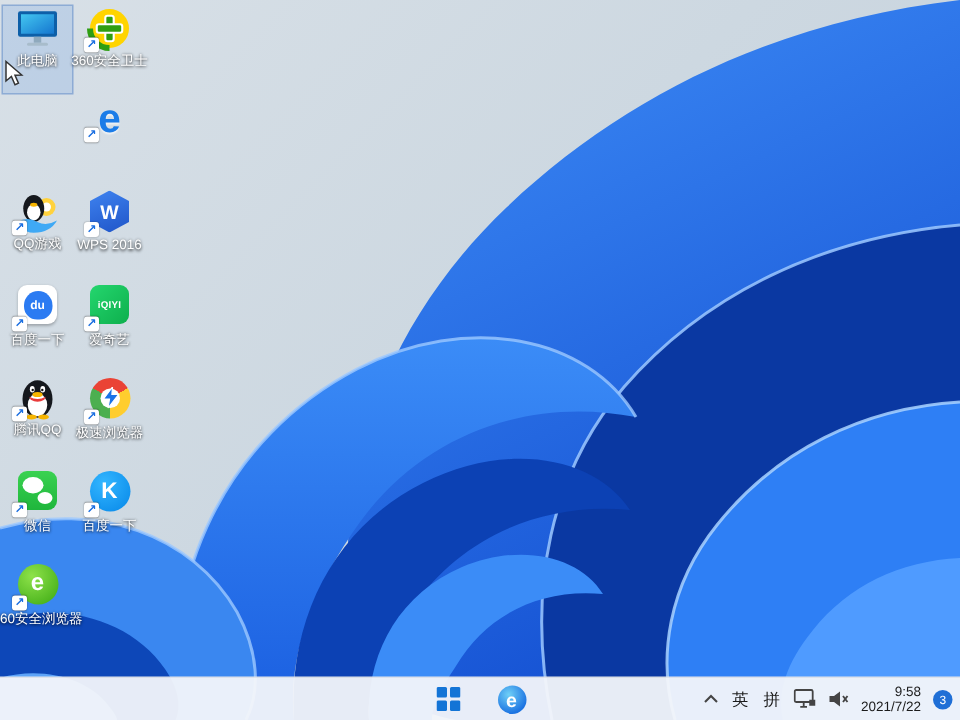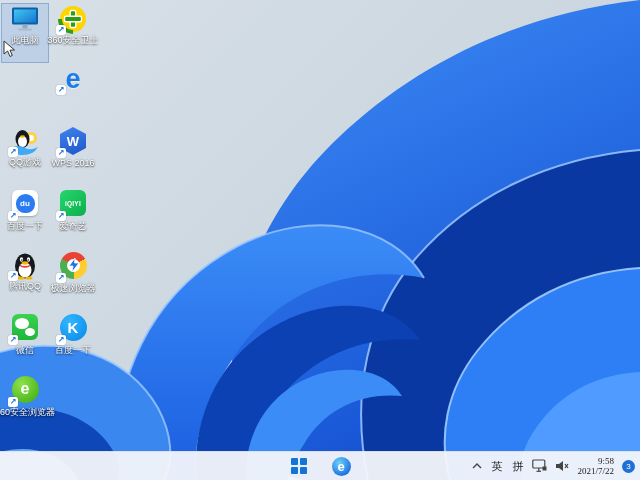--- a/index.html
+++ b/index.html
@@ -43,21 +43,21 @@
   
   #taskbar{position:absolute;left:0;bottom:0;width:640px;height:28px;background:rgba(243,246,250,.95);
            border-top:1px solid rgba(0,0,0,.06);z-index:40;}
   .tb-center{position:absolute;left:50%;top:0;height:100%;transform:translateX(-50%);
              display:flex;align-items:center;gap:16px;}
   .tb-btn{width:26px;height:24px;display:flex;align-items:center;justify-content:center;border-radius:4px;}
   .edge{width:19px;height:19px;border-radius:50%;background:radial-gradient(circle at 38% 32%,#6fd0f7,#1d74e2 72%);
         display:flex;align-items:center;justify-content:center;color:#fff;font-size:13px;font-weight:bold;}
   .tray{position:absolute;right:5px;top:0;height:100%;display:flex;align-items:center;gap:8px;}
   .lang{font-size:11px;color:#1b1b1b;padding:0 1px;}
-  .clock{font-size:9px;line-height:10px;color:#1b1b1b;text-align:right;font-family:Liberation Serif, serif;}
+  .clock{font-size:9px;line-height:10px;color:#1b1b1b;text-align:right;}
   .badge{width:13px;height:13px;border-radius:50%;background:#1f6fd6;color:#fff;font-size:8px;
          display:flex;align-items:center;justify-content:center;}
 </style>
 </head>
 <body>
 
 <div id="screen">
 
   <svg id="wallpaper" viewBox="0 0 640 480" preserveAspectRatio="none">
     <defs>

